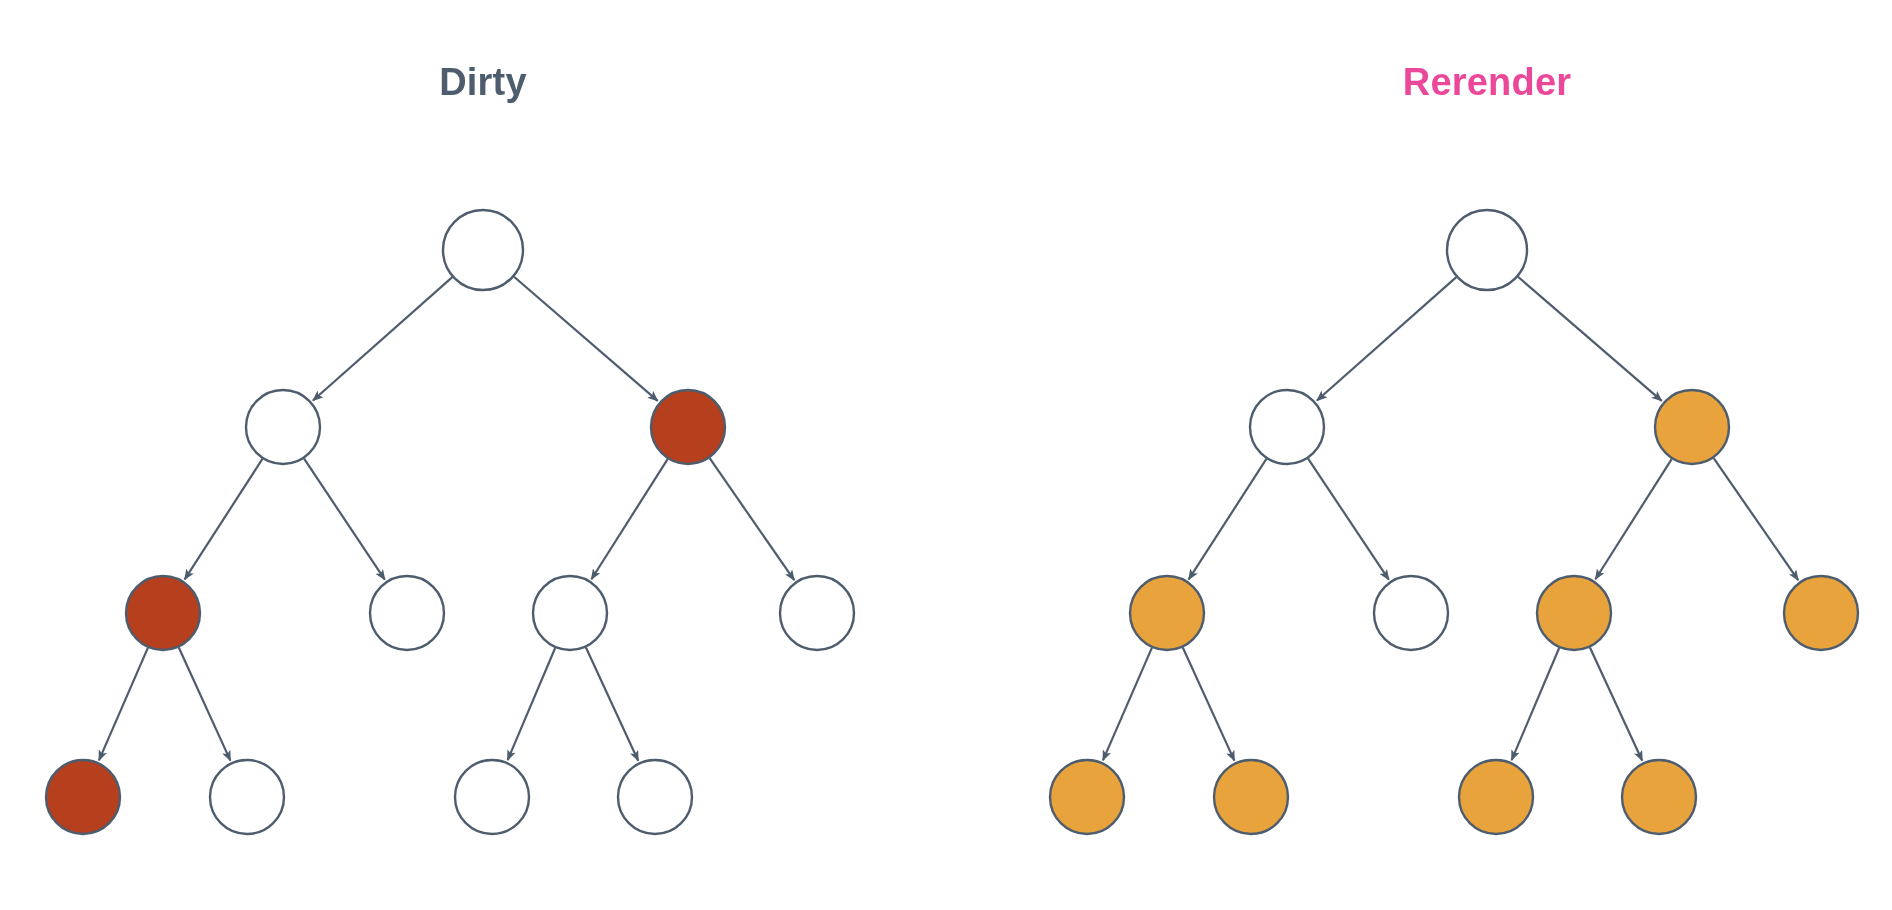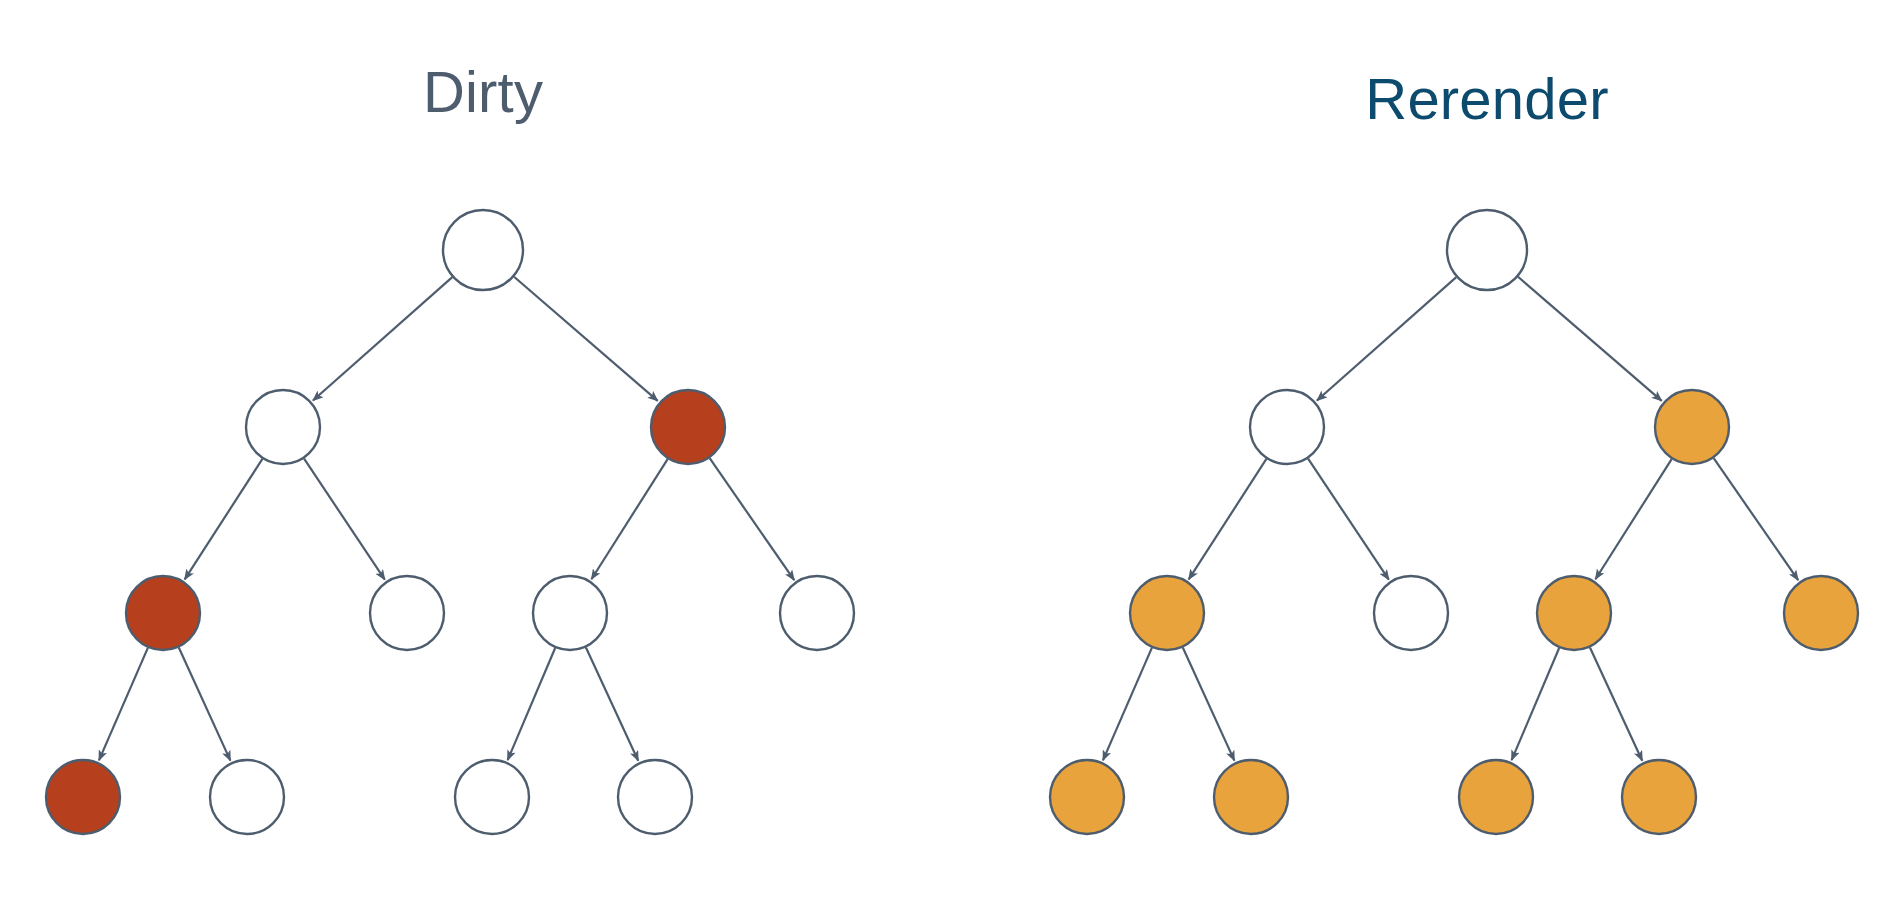--- a/index.html
+++ b/index.html
@@ -17,22 +17,22 @@
   #stage {
     position: relative;
     width: 1892px;
     height: 910px;
     background: #ffffff;
   }
   .panel-title {
     position: absolute;
     transform: translateX(-50%);
     font-family: "Liberation Sans", sans-serif;
-    font-size: 58px;
-    font-weight: 400;
+    font-size: 38px;
+    font-weight: 700;
     color: #4e5d६e;
     color: #4e5d6e;
     letter-spacing: 0.2px;
     white-space: nowrap;
     line-height: 1;
   }
   svg.tree-canvas {
     position: absolute;
     left: 0;
     top: 0;
@@ -50,21 +50,21 @@
     stroke-width: 2.4;
   }
 </style>
 </head>
 <body>
 
 <div id="stage">
 
   <div id="titles">
       <div class="panel-title" style="left: 483px; top: 63px; color: rgb(78, 93, 110);">Dirty</div>
-      <div class="panel-title" style="left: 1487px; top: 63px; color: #0c4a6e; margin-top: 7px;">Rerender</div>
+      <div class="panel-title" style="left: 1487px; top: 63px; color: #ec4899;">Rerender</div>
     </div>
 
   <svg class="tree-canvas" id="tree-canvas" viewBox="0 0 1892 910">
     <defs>
       <marker id="arrowhead" markerWidth="11" markerHeight="9" refX="10" refY="4.5" orient="auto" markerUnits="userSpaceOnUse">
         <path d="M0,0 L11,4.5 L0,9 L2.6,4.5 z" fill="#4e5d6e"></path>
       </marker>
     </defs>
     <g id="edges-layer">
         <line class="edge-line" x1="452.30" y1="277.17" x2="312.95" y2="400.49" stroke="#4e5d6e" marker-end="url(#arrowhead)"></line>

